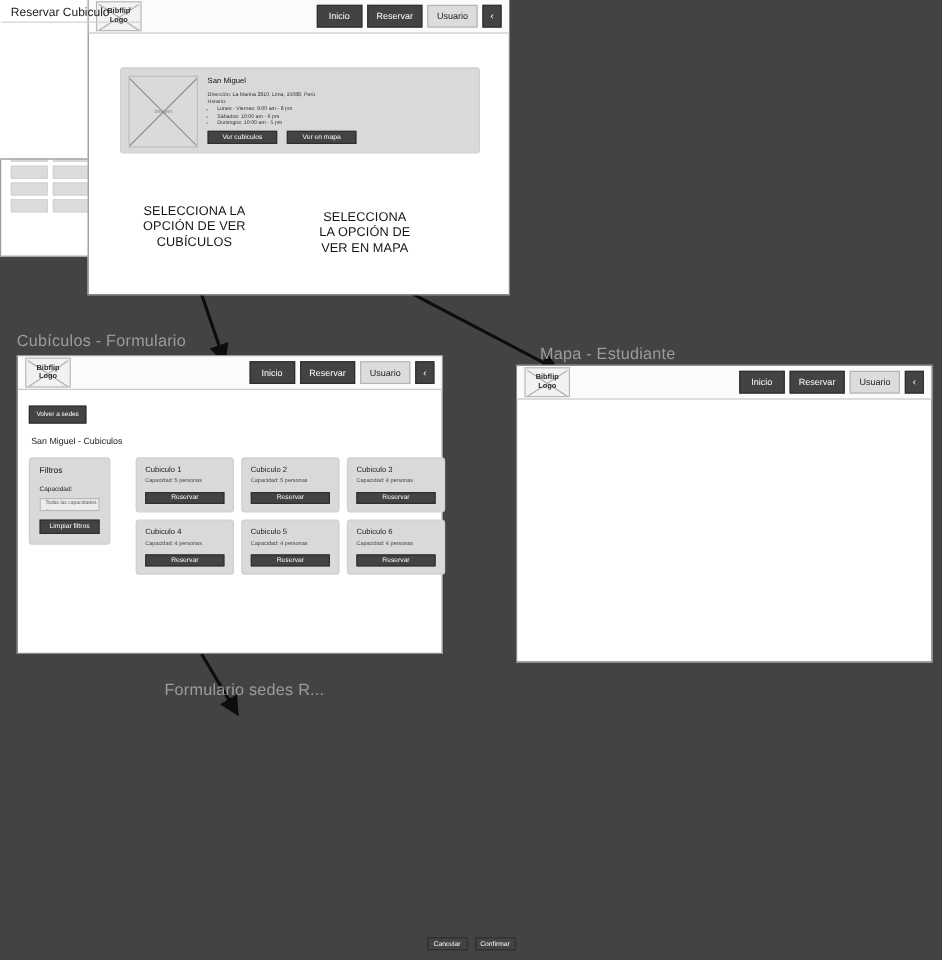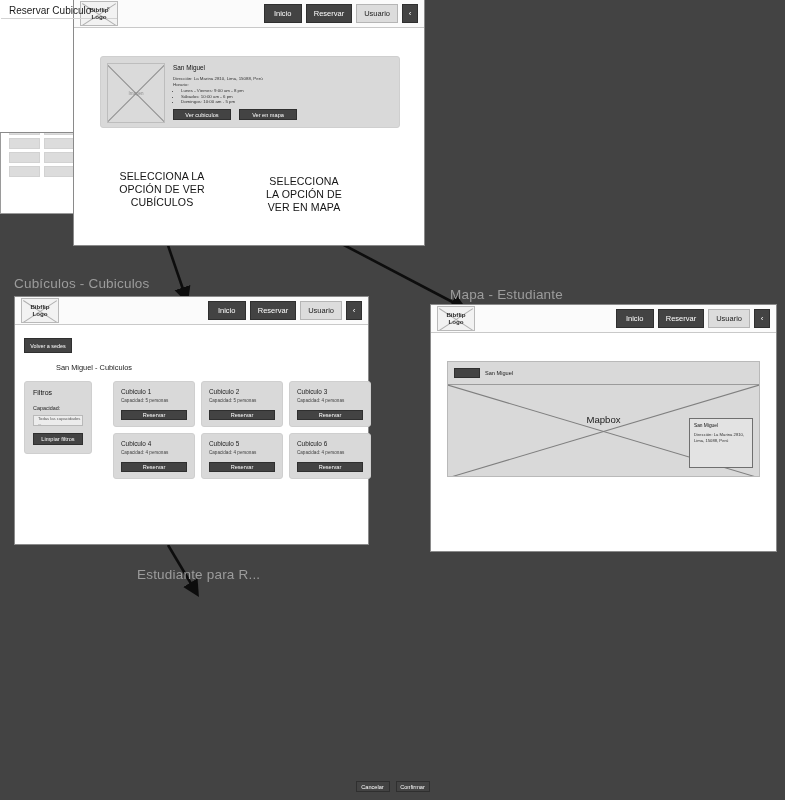--- a/index.html
+++ b/index.html
@@ -191,41 +191,41 @@
 
   <div class="anno" style="left:255px;top:175px;width:98px;">SELECCIONA
 LA OPCIÓN DE
 VER EN MAPA</div>
   <div class="anno" style="left:104px;top:170px;width:116px;">SELECCIONA LA
 OPCIÓN DE VER
 CUBÍCULOS</div>
   <div class="anno" style="left:78px;top:504px;width:110px;font-size:11.4px;line-height:14px;">RESERVAR
 CUBÍCULO</div>
 
-  <div class="panel-title" style="left:14px;top:276px;">Cubículos - Cubiculos</div>
+  <div class="panel-title" style="left:14px;top:276px;">Cubículos - Formulario</div>
 
   <div class="panel" id="panel-cubiculos">
     <div class="appbar">
       <div class="logo">
         <div class="x1"></div>
         <div class="x2"></div>
         <span>Bibflip</span>
         <span>Logo</span>
       </div>
       <div class="navgroup">
         <div class="navbtn dark">Inicio</div>
         <div class="navbtn dark">Reservar</div>
         <div class="navbtn light">Usuario</div>
         <div class="navbtn dark chev">‹</div>
       </div>
     </div>
 
     <div class="btn-dark" style="position:absolute;left:9px;top:41px;width:48px;height:15px;font-size:5.4px;">Volver a sedes</div>
 
-    <div style="position:absolute;left:11px;top:66px;font-size:7.4px;color:#1b1b1b;margin-left:30px;">San Miguel - Cubiculos</div>
+    <div style="position:absolute;left:11px;top:66px;font-size:7.4px;color:#1b1b1b;">San Miguel - Cubiculos</div>
 
     <div class="card-gray" style="position:absolute;left:9px;top:84px;width:68px;height:73px;border-radius:3px;">
       <div style="font-size:7px;color:#111;margin:7px 0 0 8px;">Filtros</div>
       <div style="font-size:5.4px;color:#222;margin:9px 0 0 8px;">Capacidad:</div>
       <div style="margin:4px 8px 0 8px;height:11px;background:#ececec;border:1px solid #b9b9b9;font-size:4.2px;color:#555;display:flex;align-items:center;padding-left:4px;">Todas las capacidades ...</div>
       <div class="btn-dark" style="position:absolute;left:8px;right:8px;bottom:8px;height:12px;">Limpiar filtros</div>
     </div>
 
     <div class="cub-card" style="left:98px;top:84px;">
       <div class="cub-title">Cubiculo 1</div>
@@ -270,35 +270,23 @@
         <span>Logo</span>
       </div>
       <div class="navgroup">
         <div class="navbtn dark">Inicio</div>
         <div class="navbtn dark">Reservar</div>
         <div class="navbtn light">Usuario</div>
         <div class="navbtn dark chev">‹</div>
       </div>
     </div>
 
-    <div id="map-area">
-      <div id="map-chip"></div>
-      <div id="map-chip-lbl">San Miguel</div>
-      <div id="map-sep"></div>
-      <div class="map-diag" style="transform:rotate(16.6deg) scaleX(1.05);"></div>
-      <div class="map-diag" style="transform:rotate(-16.6deg) scaleX(1.05);"></div>
-      <div id="map-label">Mapbox</div>
-      <div id="map-info">
-        <div class="t">San Miguel</div>
-        <div class="a">Dirección: La Marina 2810, Lima, 15088, Perú</div>
-      </div>
-    </div>
   </div>
 
-  <div class="panel-title" style="left:137px;top:567px;">Estudiante para R...</div>
+  <div class="panel-title" style="left:137px;top:567px;">Formulario sedes R...</div>
 
   <div id="panel-modal">
     <div id="modal-head">
       <div class="t">Reservar Cubiculo</div>
       <div class="x">×</div>
     </div>
 
     <div class="m-line" style="margin-top:8px;">Cubiculo: Cubiculo 1</div>
     <div class="m-line" style="margin-top:4px;">Capacidad: 5 personas</div>
 

